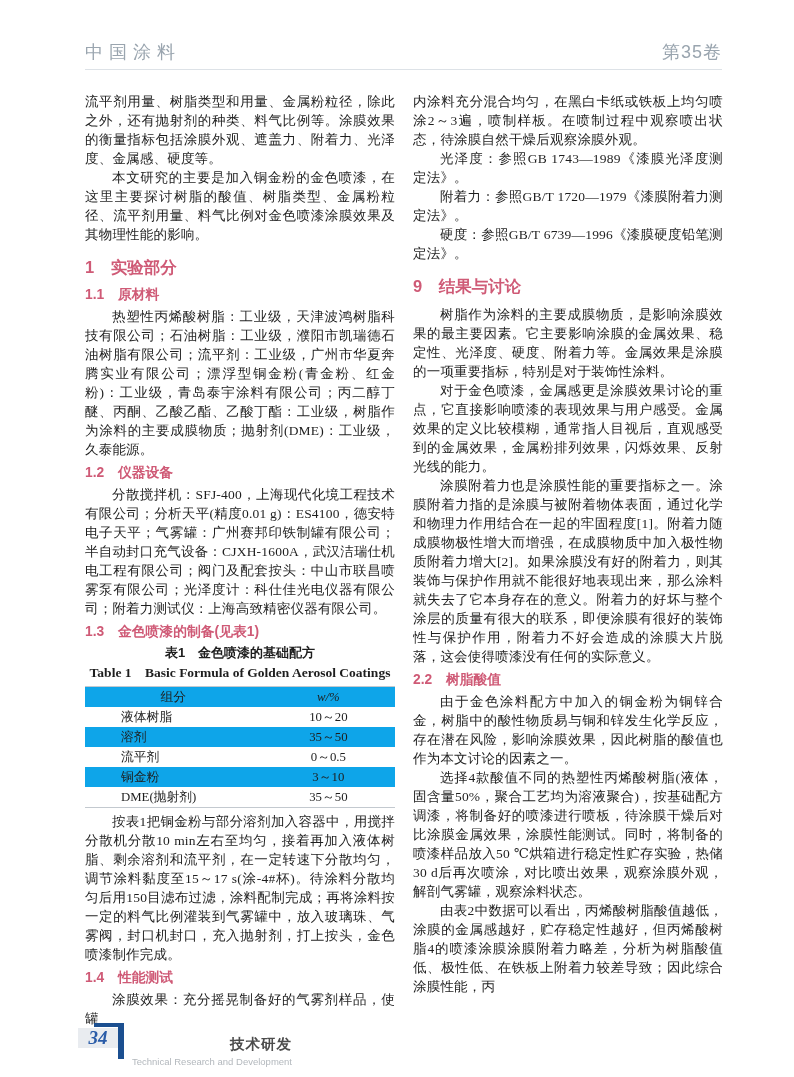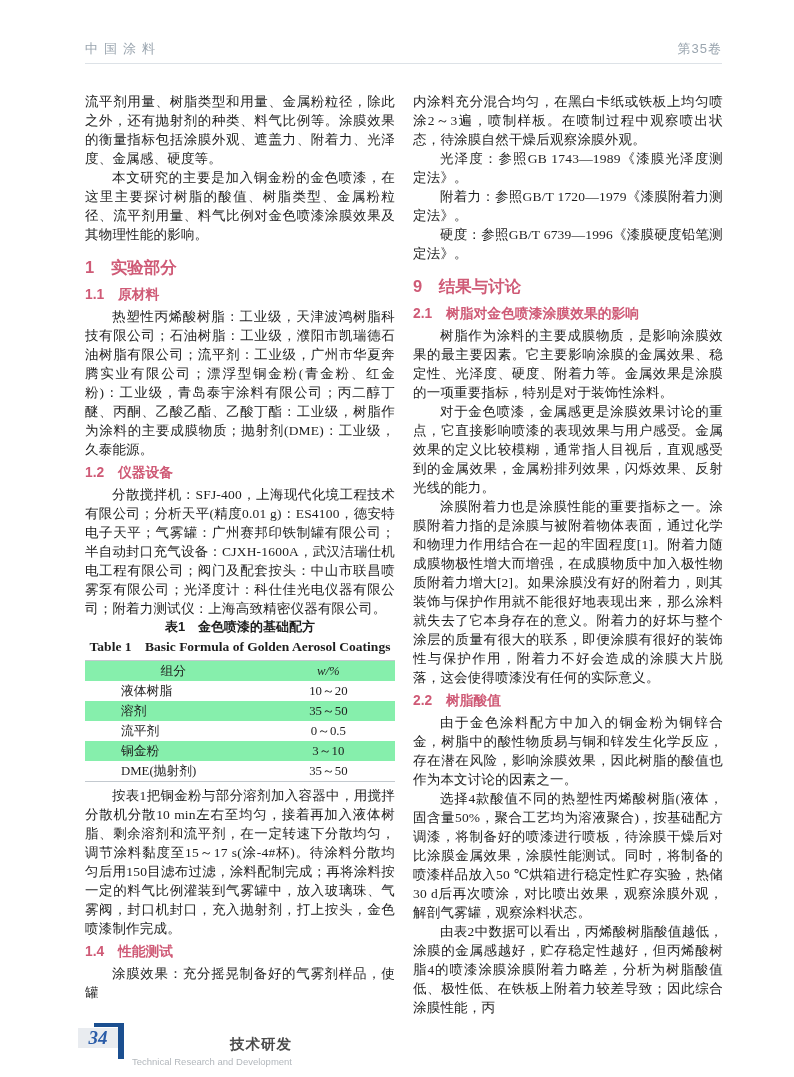--- a/index.html
+++ b/index.html
@@ -10,21 +10,21 @@
     background:#ffffff;
     overflow:hidden;
     font-family:"Liberation Serif","DejaVu Serif",serif;
     color:#1e1e1e;
   }
   
   .running-head {
     position:absolute; top:40px; left:85px; right:72px;
     display:flex; justify-content:space-between; align-items:flex-end;
     font-family:"Liberation Sans","DejaVu Sans",sans-serif;
-    font-size:13px; color:#9aa5af;
+    font-size:18px; color:#9aa5af;
     padding-bottom:5px;
     border-bottom:1px solid #dde2e7;
   }
   .running-head .journal { letter-spacing:6px; }
   .running-head .volume { letter-spacing:1px; }
   
   .columns {
     position:absolute; top:92px; left:85px;
     width:638px; height:934px;
     display:flex; gap:18px;
@@ -54,21 +54,21 @@
     font-family:"Liberation Sans","DejaVu Sans",sans-serif;
     margin-bottom:2px;
   }
   .tbl-title-en {
     text-align:center; font-weight:bold; font-size:13.5px;
     font-family:"Liberation Serif","DejaVu Serif",serif;
     margin-bottom:4px;
   }
   .ftable { border-top:1px solid #c3c9cf; border-bottom:1px solid #c3c9cf; }
   .frow { display:flex; height:20px; align-items:center; font-size:12.8px; }
-  .frow.pink { background:#86efac; }
+  .frow.pink { background:#0ea5e9; }
   .fcell1 { width:57%; padding-left:36px; }
   .fcell2 { width:43%; text-align:center; }
   .frow.head .fcell1 { text-align:center; padding-left:0; font-weight:normal; }
   .frow.head .fcell2 { font-style:italic; font-family:"Liberation Serif",serif; }
   
   .footer {
     position:absolute; left:78px; top:1022px;
     display:flex; align-items:flex-start;
   }
   .pg-num {
@@ -109,20 +109,21 @@
       <p class="body">流平剂用量、树脂类型和用量、金属粉粒径，除此之外，还有抛射剂的种类、料气比例等。涂膜效果的衡量指标包括涂膜外观、遮盖力、附着力、光泽度、金属感、硬度等。</p>
       <p class="body ind">本文研究的主要是加入铜金粉的金色喷漆，在这里主要探讨树脂的酸值、树脂类型、金属粉粒径、流平剂用量、料气比例对金色喷漆涂膜效果及其物理性能的影响。</p>
 
       <div class="h-main">1　实验部分</div>
       <div class="h-sub">1.1　原材料</div>
       <p class="body ind">热塑性丙烯酸树脂：工业级，天津波鸿树脂科技有限公司；石油树脂：工业级，濮阳市凯瑞德石油树脂有限公司；流平剂：工业级，广州市华夏奔腾实业有限公司；漂浮型铜金粉(青金粉、红金粉)：工业级，青岛泰宇涂料有限公司；丙二醇丁醚、丙酮、乙酸乙酯、乙酸丁酯：工业级，树脂作为涂料的主要成膜物质；抛射剂(DME)：工业级，久泰能源。</p>
 
       <div class="h-sub">1.2　仪器设备</div>
       <p class="body ind">分散搅拌机：SFJ-400，上海现代化境工程技术有限公司；分析天平(精度0.01 g)：ES4100，德安特电子天平；气雾罐：广州赛邦印铁制罐有限公司；半自动封口充气设备：CJXH-1600A，武汉洁瑞仕机电工程有限公司；阀门及配套按头：中山市联昌喷雾泵有限公司；光泽度计：科仕佳光电仪器有限公司；附着力测试仪：上海高致精密仪器有限公司。</p>
 
+      <div class="h-sub">1.3　金色喷漆的制备(见表1)</div>
 
       <div class="tbl-wrap">
         <div class="tbl-title-cn">表1　金色喷漆的基础配方</div>
         <div class="tbl-title-en">Table 1　Basic Formula of Golden Aerosol Coatings</div>
         <div class="ftable">
           <div class="frow pink head">
             <div class="fcell1">组分</div>
             <div class="fcell2">w/%</div>
           </div>
           <div class="frow">
@@ -153,21 +154,20 @@
       <p class="body ind">涂膜效果：充分摇晃制备好的气雾剂样品，使罐</p>
     </div>
 
     <div class="col">
       <p class="body">内涂料充分混合均匀，在黑白卡纸或铁板上均匀喷涂2～3遍，喷制样板。在喷制过程中观察喷出状态，待涂膜自然干燥后观察涂膜外观。</p>
       <p class="body ind">光泽度：参照GB 1743—1989《漆膜光泽度测定法》。</p>
       <p class="body ind">附着力：参照GB/T 1720—1979《漆膜附着力测定法》。</p>
       <p class="body ind">硬度：参照GB/T 6739—1996《漆膜硬度铅笔测定法》。</p>
 
       <div class="h-main">9　结果与讨论</div>
-      <div class="h-sub">2.1　树脂对金色喷漆涂膜效果的影响</div>
       <p class="body ind">树脂作为涂料的主要成膜物质，是影响涂膜效果的最主要因素。它主要影响涂膜的金属效果、稳定性、光泽度、硬度、附着力等。金属效果是涂膜的一项重要指标，特别是对于装饰性涂料。</p>
       <p class="body ind">对于金色喷漆，金属感更是涂膜效果讨论的重点，它直接影响喷漆的表现效果与用户感受。金属效果的定义比较模糊，通常指人目视后，直观感受到的金属效果，金属粉排列效果，闪烁效果、反射光线的能力。</p>
       <p class="body ind">涂膜附着力也是涂膜性能的重要指标之一。涂膜附着力指的是涂膜与被附着物体表面，通过化学和物理力作用结合在一起的牢固程度[1]。附着力随成膜物极性增大而增强，在成膜物质中加入极性物质附着力增大[2]。如果涂膜没有好的附着力，则其装饰与保护作用就不能很好地表现出来，那么涂料就失去了它本身存在的意义。附着力的好坏与整个涂层的质量有很大的联系，即便涂膜有很好的装饰性与保护作用，附着力不好会造成的涂膜大片脱落，这会使得喷漆没有任何的实际意义。</p>
 
       <div class="h-sub">2.2　树脂酸值</div>
       <p class="body ind">由于金色涂料配方中加入的铜金粉为铜锌合金，树脂中的酸性物质易与铜和锌发生化学反应，存在潜在风险，影响涂膜效果，因此树脂的酸值也作为本文讨论的因素之一。</p>
       <p class="body ind">选择4款酸值不同的热塑性丙烯酸树脂(液体，固含量50%，聚合工艺均为溶液聚合)，按基础配方调漆，将制备好的喷漆进行喷板，待涂膜干燥后对比涂膜金属效果，涂膜性能测试。同时，将制备的喷漆样品放入50 ℃烘箱进行稳定性贮存实验，热储30 d后再次喷涂，对比喷出效果，观察涂膜外观，解剖气雾罐，观察涂料状态。</p>
       <p class="body ind">由表2中数据可以看出，丙烯酸树脂酸值越低，涂膜的金属感越好，贮存稳定性越好，但丙烯酸树脂4的喷漆涂膜涂膜附着力略差，分析为树脂酸值低、极性低、在铁板上附着力较差导致；因此综合涂膜性能，丙</p>
     </div>
   </div>

